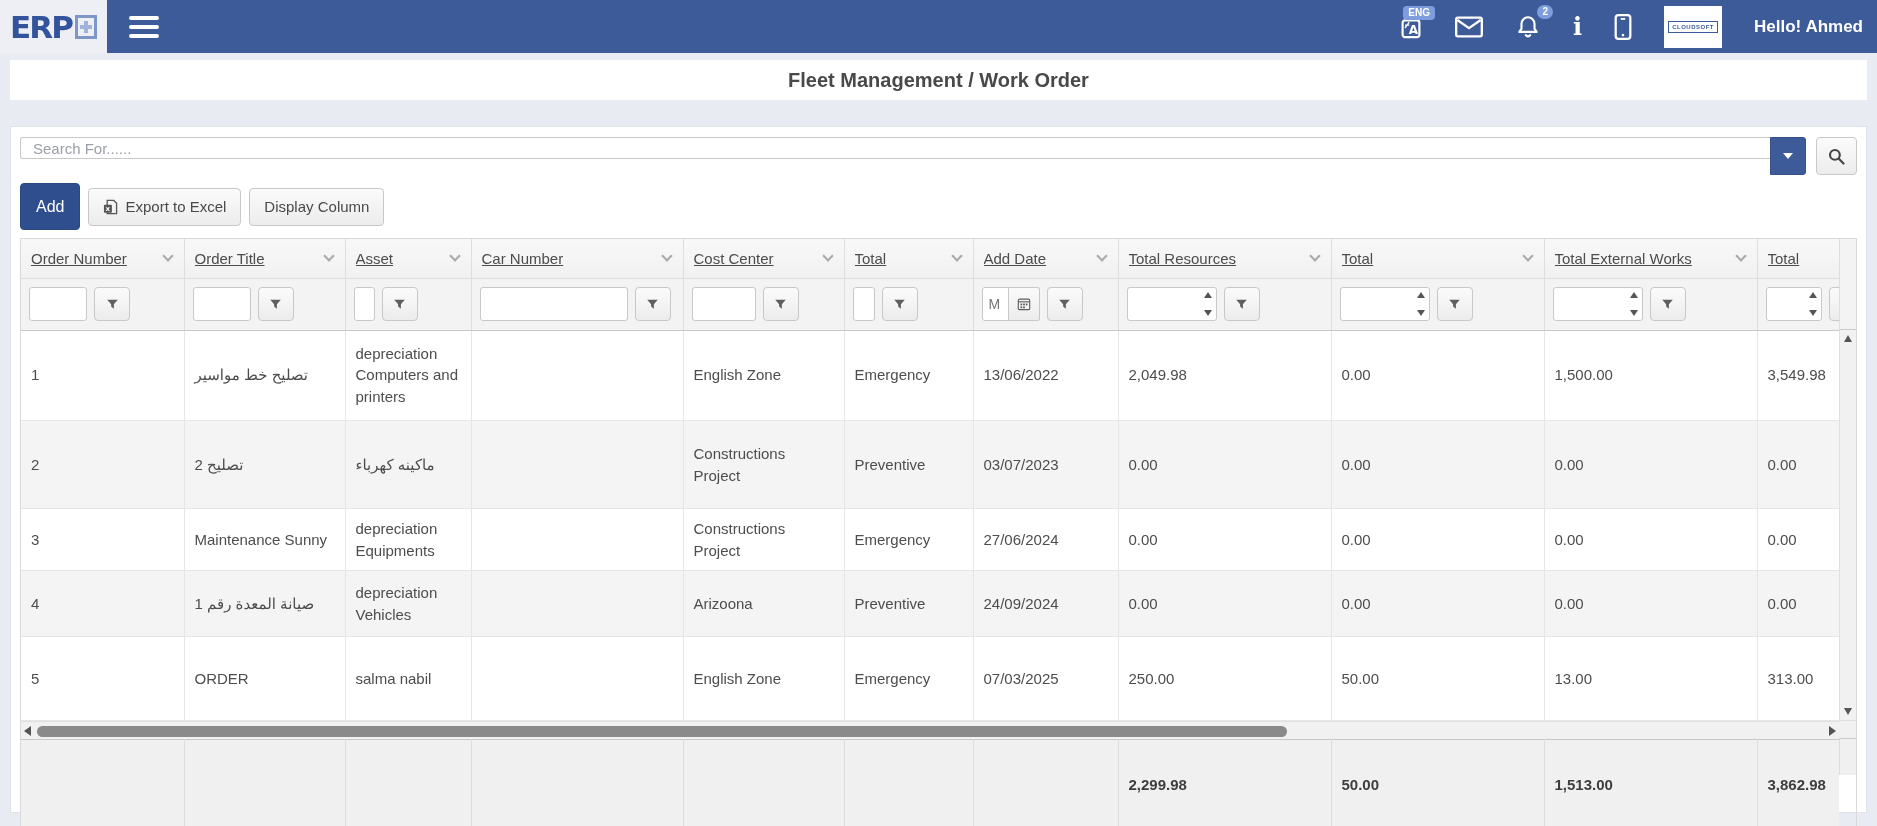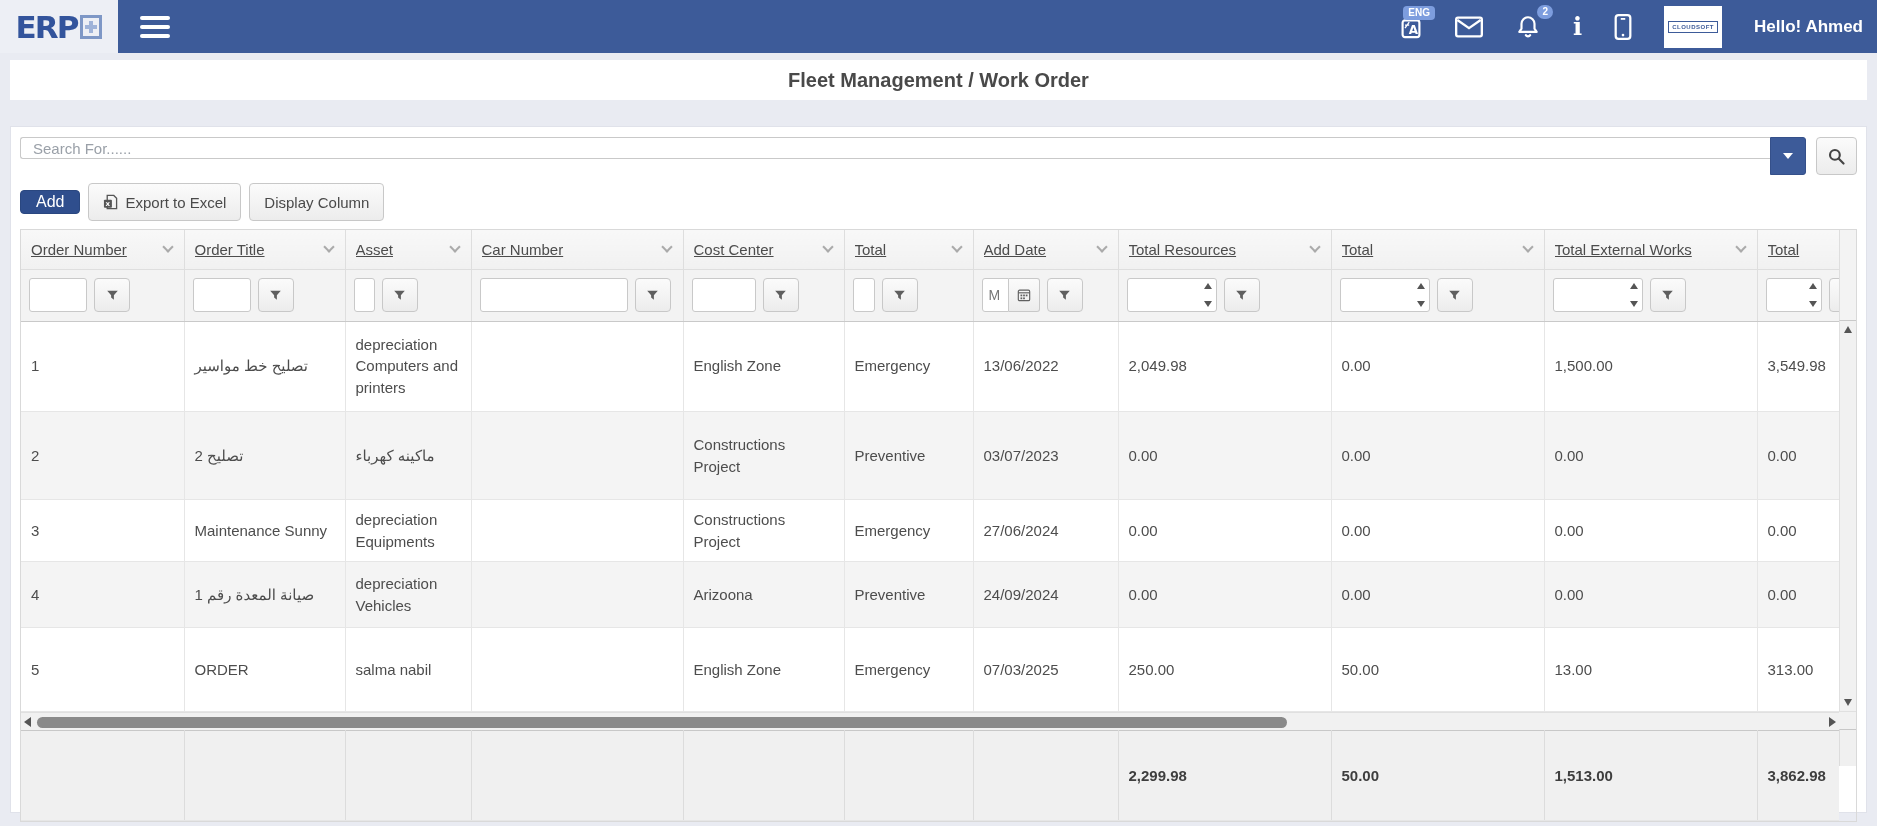--- a/index.html
+++ b/index.html
@@ -4,21 +4,21 @@
 <style>
   * { box-sizing: border-box; }
   html,body { margin:0; padding:0; }
   body {
     width:1877px; height:826px; overflow:hidden; position:relative;
     background:#e9ebf2; color:#4a4a4a;
     font-family:"Liberation Sans", sans-serif;
   }
   
   .navbar { height:53px; background:#3d5b99; display:flex; align-items:center; }
-  .logo-box { width:118px; height:53px; background:#edeff5; display:flex; align-items:center; justify-content:center; gap:3px; }
+  .logo-box { width:107px; height:53px; background:#edeff5; display:flex; align-items:center; justify-content:center; gap:3px; }
   .erp-text { font-weight:800; font-size:31px; letter-spacing:-2px; color:#33549c;
               font-family:"DejaVu Sans", sans-serif; }
   .erp-plus { width:22px; height:24px; border:3px solid #7e97c6; position:relative; }
   .erp-plus::before, .erp-plus::after { content:""; position:absolute; background:#9fb3d9; }
   .erp-plus::before { left:50%; top:3px; bottom:3px; width:4px; margin-left:-2px; }
   .erp-plus::after  { top:50%; left:2px; right:2px; height:4px; margin-top:-2px; }
   .hamburger { margin-left:22px; display:flex; flex-direction:column; gap:5px; cursor:pointer; }
   .hamburger span { width:30px; height:4px; background:#fff; border-radius:2px; }
   .nav-right { margin-left:auto; display:flex; align-items:center; gap:32px; padding-right:14px; }
   .nav-icon { position:relative; display:flex; align-items:center; justify-content:center; cursor:pointer; }
@@ -43,21 +43,21 @@
   .search-input::placeholder { color:#9aa0a8; }
   .dd-btn { width:36px; height:38px; background:#3d5b99; border:1px solid #35508a; border-radius:0 3px 3px 0;
             display:flex; align-items:center; justify-content:center; cursor:pointer; }
   .caret-down-white { width:0; height:0; border-left:5px solid transparent; border-right:5px solid transparent; border-top:6px solid #fff; }
   .k-btn { background:linear-gradient(#fbfbfb,#ececec); border:1px solid #c8c8c8; border-radius:4px;
            color:#4a4a4a; font-size:15px; display:inline-flex; align-items:center; justify-content:center;
            gap:7px; cursor:pointer; font-family:"Liberation Sans", sans-serif; }
   .search-btn { width:41px; height:38px; margin-left:10px; }
   
   .tb-row { display:flex; align-items:center; gap:8px; margin-top:8px; }
-  .btn-add { height:24px; padding:0 15px; background:#2f4e8d; border:1px solid #2a4780; color:#fff;
+  .btn-add { height:47px; padding:0 15px; background:#2f4e8d; border:1px solid #2a4780; color:#fff;
              border-radius:4px; font-size:16px; display:inline-flex; align-items:center; cursor:pointer; }
   .tb-btn { height:38px; padding:0 14px; }
   
   .grid { margin-top:8px; border:1px solid #d9d9d9; display:flex; }
   .clip { flex:1; overflow:hidden; min-width:0; }
   table { table-layout:fixed; width:1949px; border-collapse:collapse; }
   th, td { overflow:hidden; }
   th { height:39px; padding:0 10px; background:linear-gradient(#f8f8f8,#f1f1f1); border-right:1px solid #dedede;
        border-bottom:1px solid #dedede; font-weight:400; font-size:15px; color:#4c4c4c; text-align:left; cursor:pointer; }
   .th-inner { display:flex; align-items:center; }

